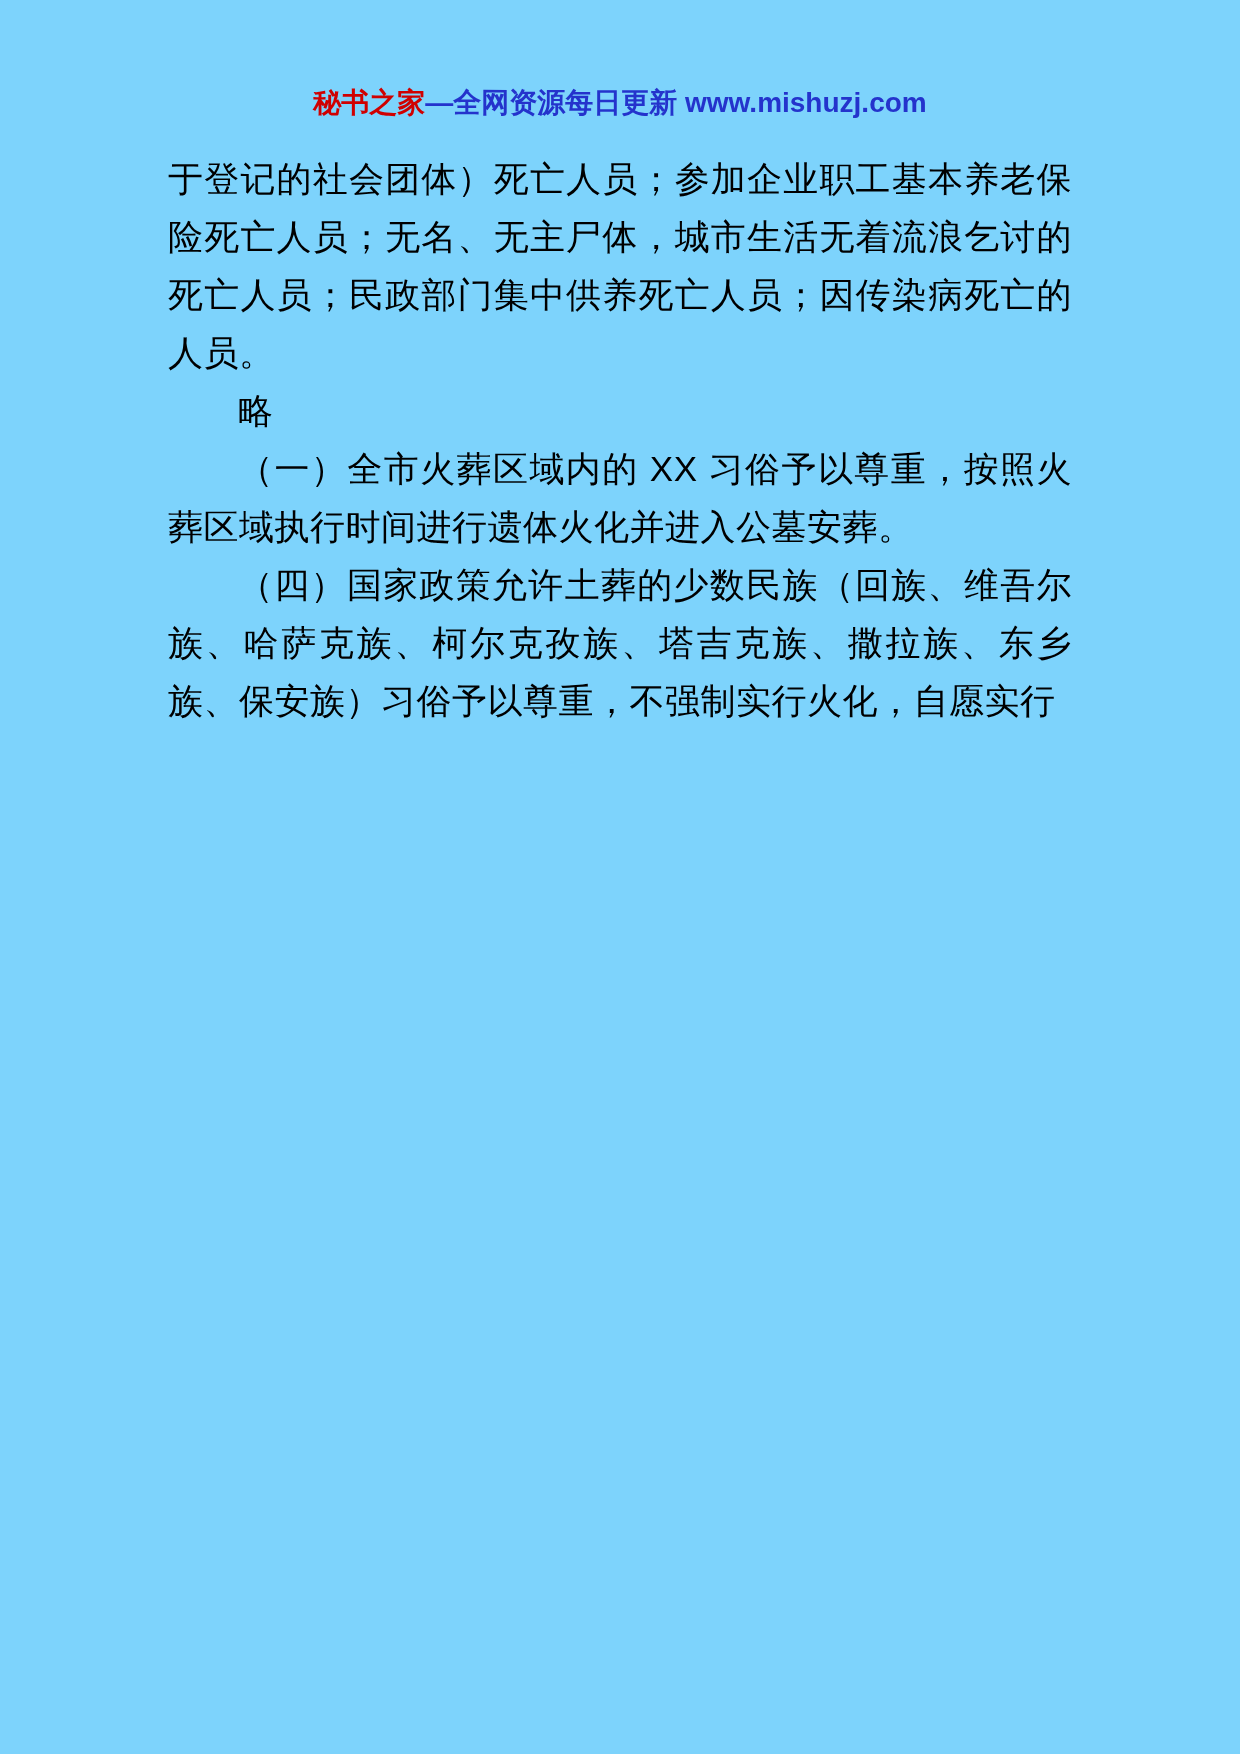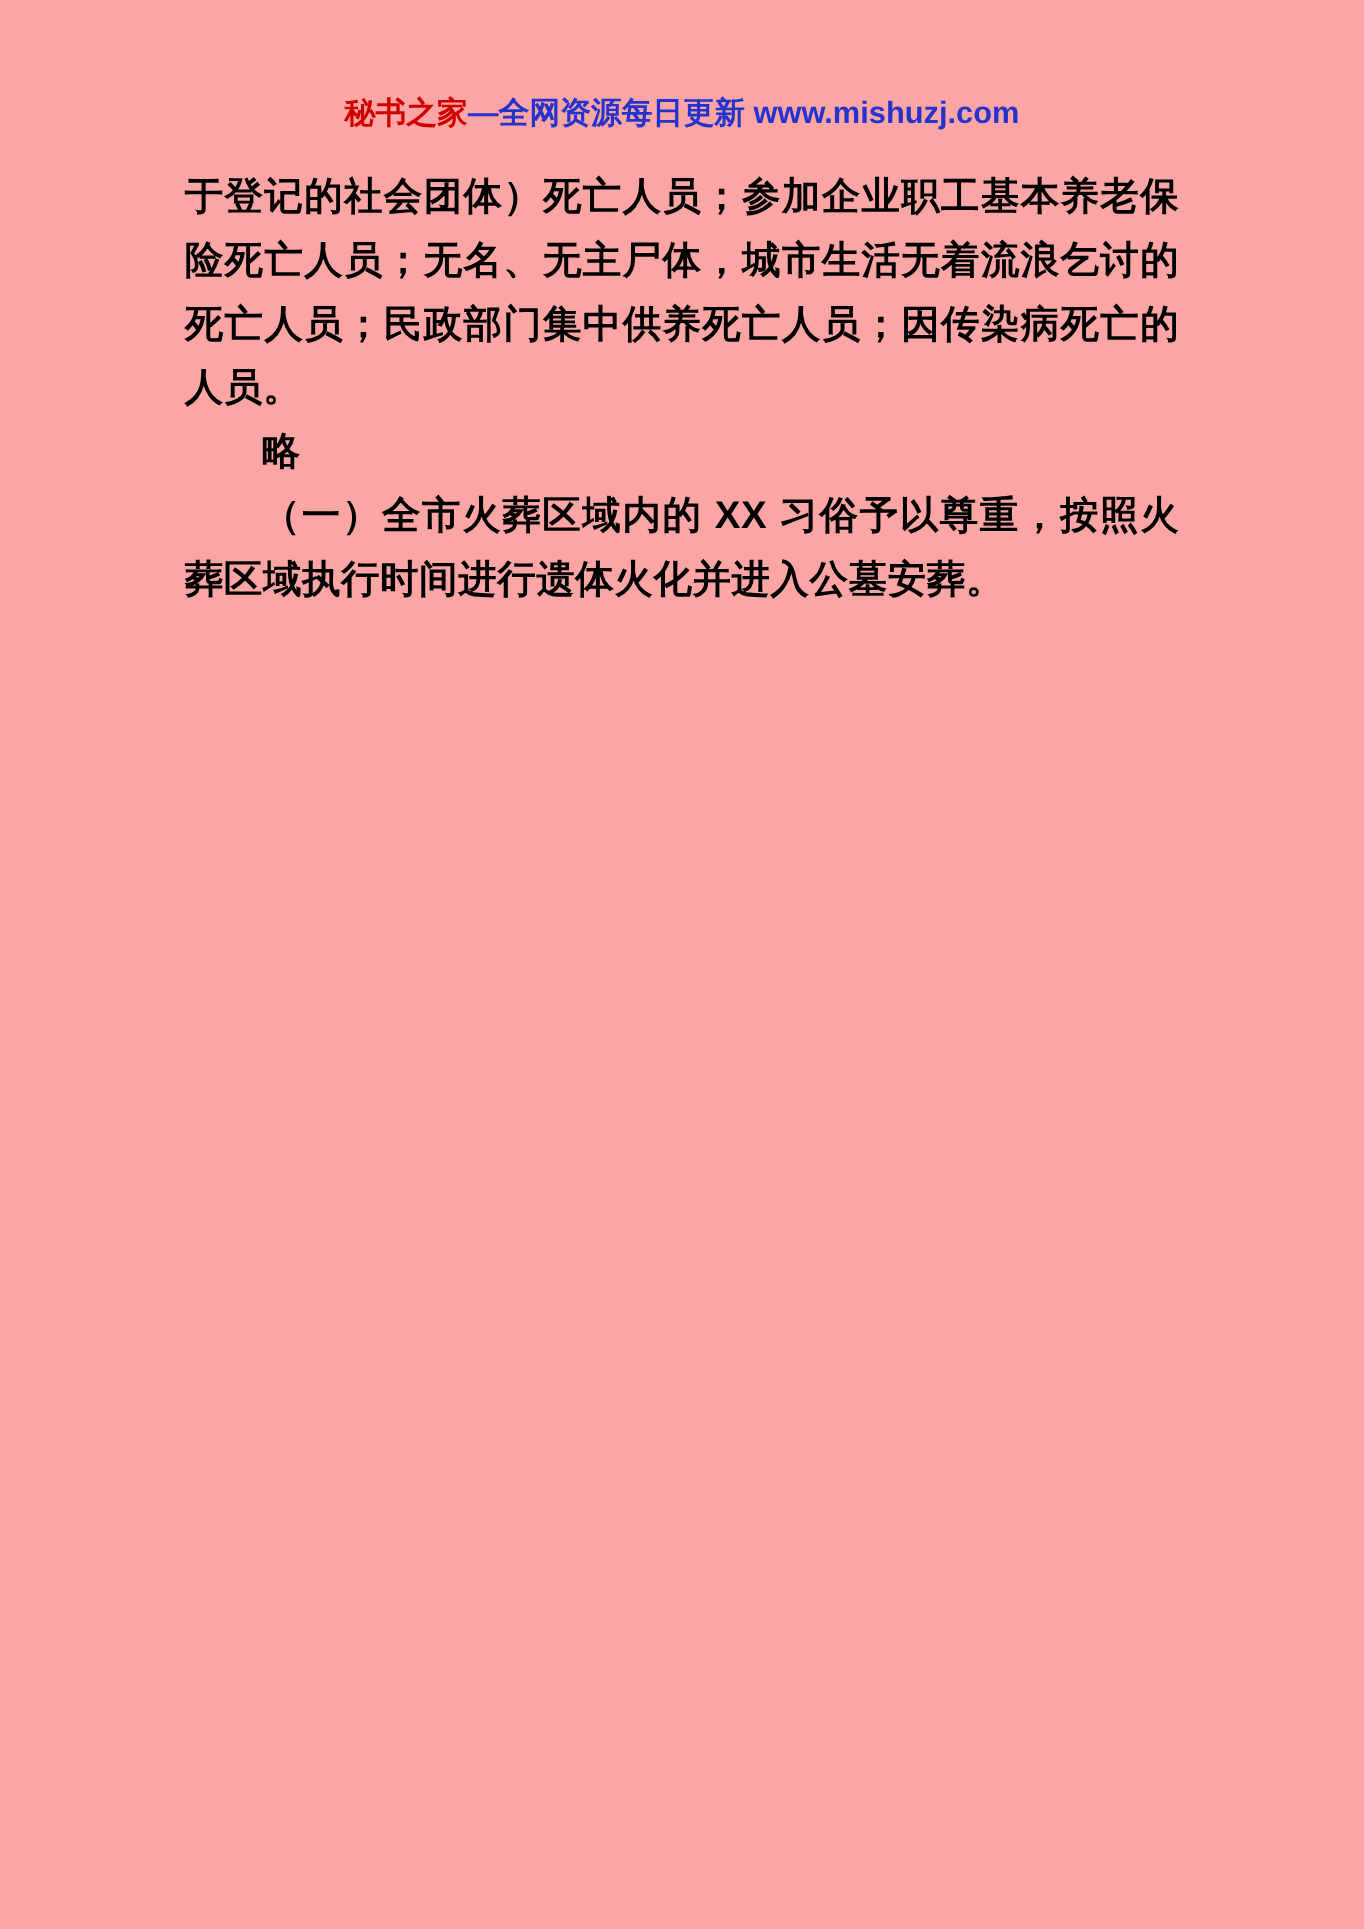--- a/index.html
+++ b/index.html
@@ -5,21 +5,21 @@
   html, body {
     margin: 0;
     padding: 0;
     background: #ffffff;
   }
   .page {
     position: relative;
     width: 1240px;
     height: 1754px;
     margin: 0 auto;
-    background: #fca5a5;
+    background: #7dd3fc;
     box-sizing: border-box;
     padding: 82px 168px 0 168px;
     overflow: hidden;
     font-family: "Liberation Sans", "DejaVu Sans", sans-serif;
   }
   .header {
     text-align: center;
     font-size: 28px;
     line-height: 42px;
     font-weight: 700;
@@ -33,31 +33,32 @@
     font-size: 35px;
     line-height: 58px;
     text-align: justify;
     text-justify: inter-ideograph;
     letter-spacing: 0.5px;
   }
   p.para {
     margin: 0;
     padding: 0;
     text-indent: 2em;
-    font-weight: 700;
+    font-weight: 400;
   }
   p.para.no-indent { text-indent: 0; }
   p.para.bold { font-weight: 700; }
 </style>
 </head>
 <body>
 
 <div class="page">
   <div class="header">
     <span class="brand" style="color: rgb(208, 0, 0);">秘书之家</span><span class="tagline" style="color: rgb(36, 51, 204);">—全网资源每日更新 </span><span class="url" style="color: rgb(36, 51, 204);">www.mishuzj.com</span>
   </div>
 
   <div class="doc-body" id="paragraphs" style="color: rgb(0, 0, 0);">
       <p class="para no-indent">于登记的社会团体）死亡人员；参加企业职工基本养老保险死亡人员；无名、无主尸体，城市生活无着流浪乞讨的死亡人员；民政部门集中供养死亡人员；因传染病死亡的人员。</p>
       <p class="para">略</p>
       <p class="para">（一）全市火葬区域内的 XX 习俗予以尊重，按照火葬区域执行时间进行遗体火化并进入公墓安葬。</p>
+      <p class="para">（四）国家政策允许土葬的少数民族（回族、维吾尔族、哈萨克族、柯尔克孜族、塔吉克族、撒拉族、东乡族、保安族）习俗予以尊重，不强制实行火化，自愿实行</p>
     </div>
 </div>
 
 </body></html>

